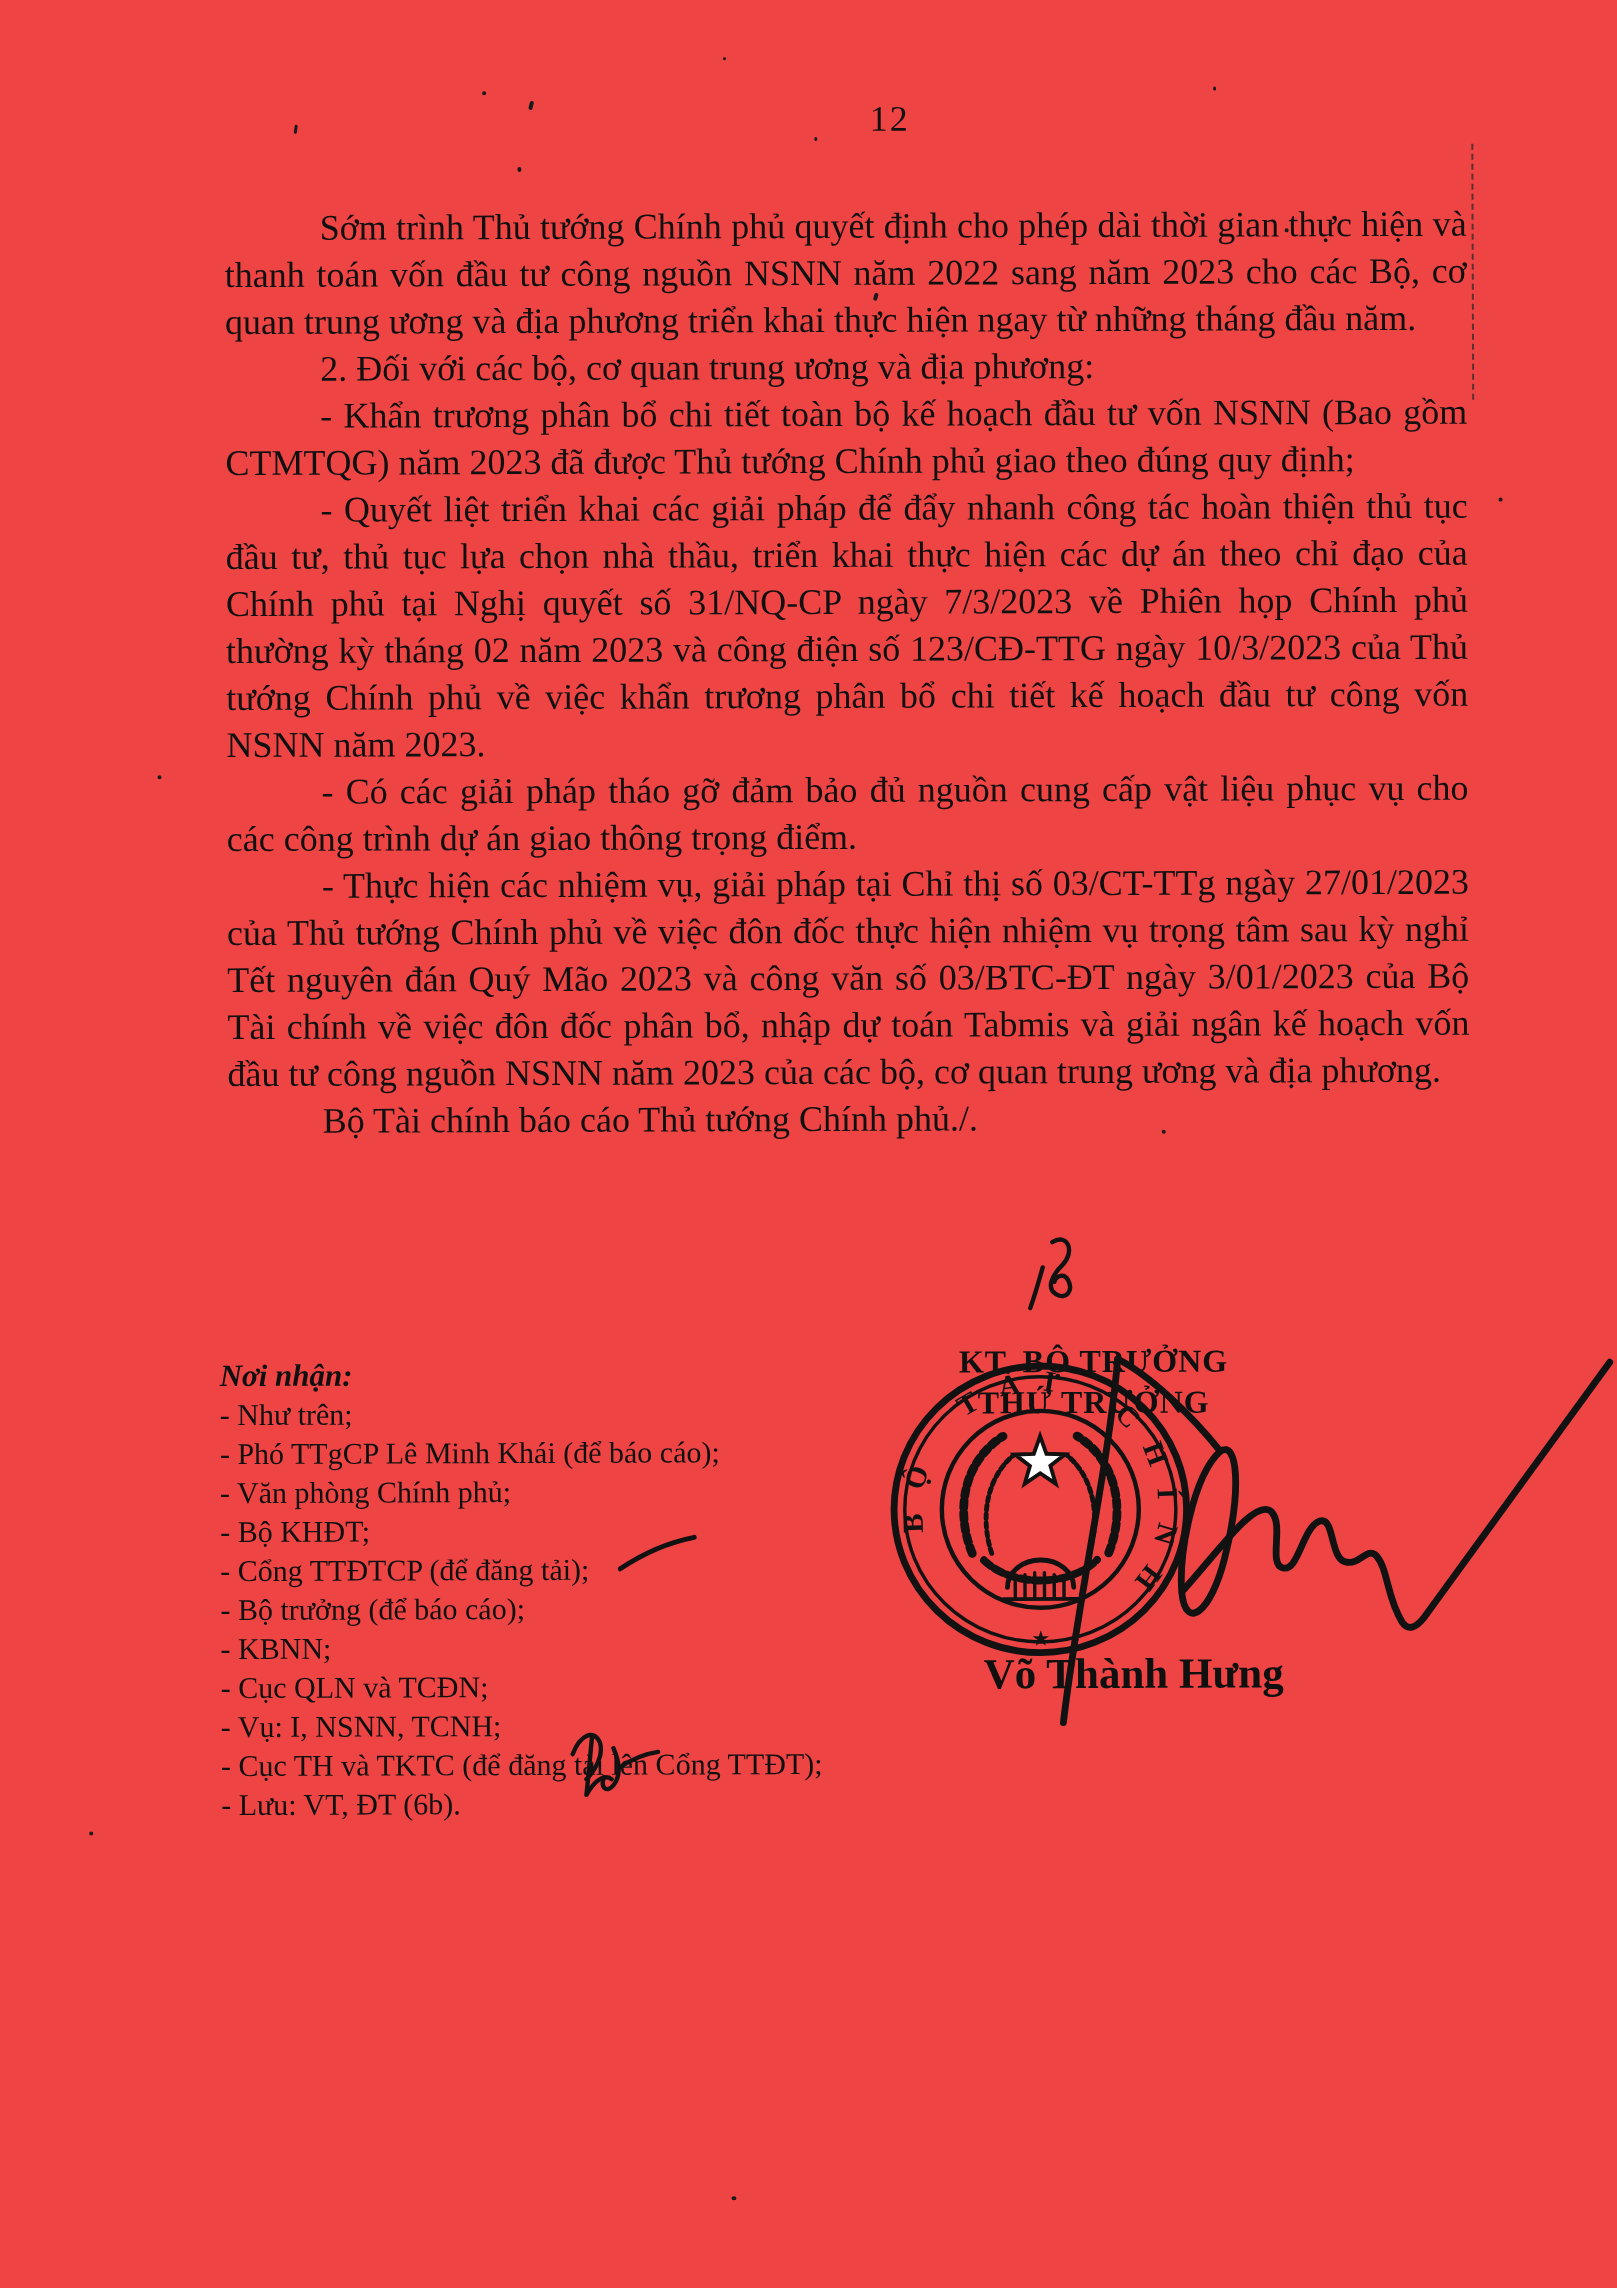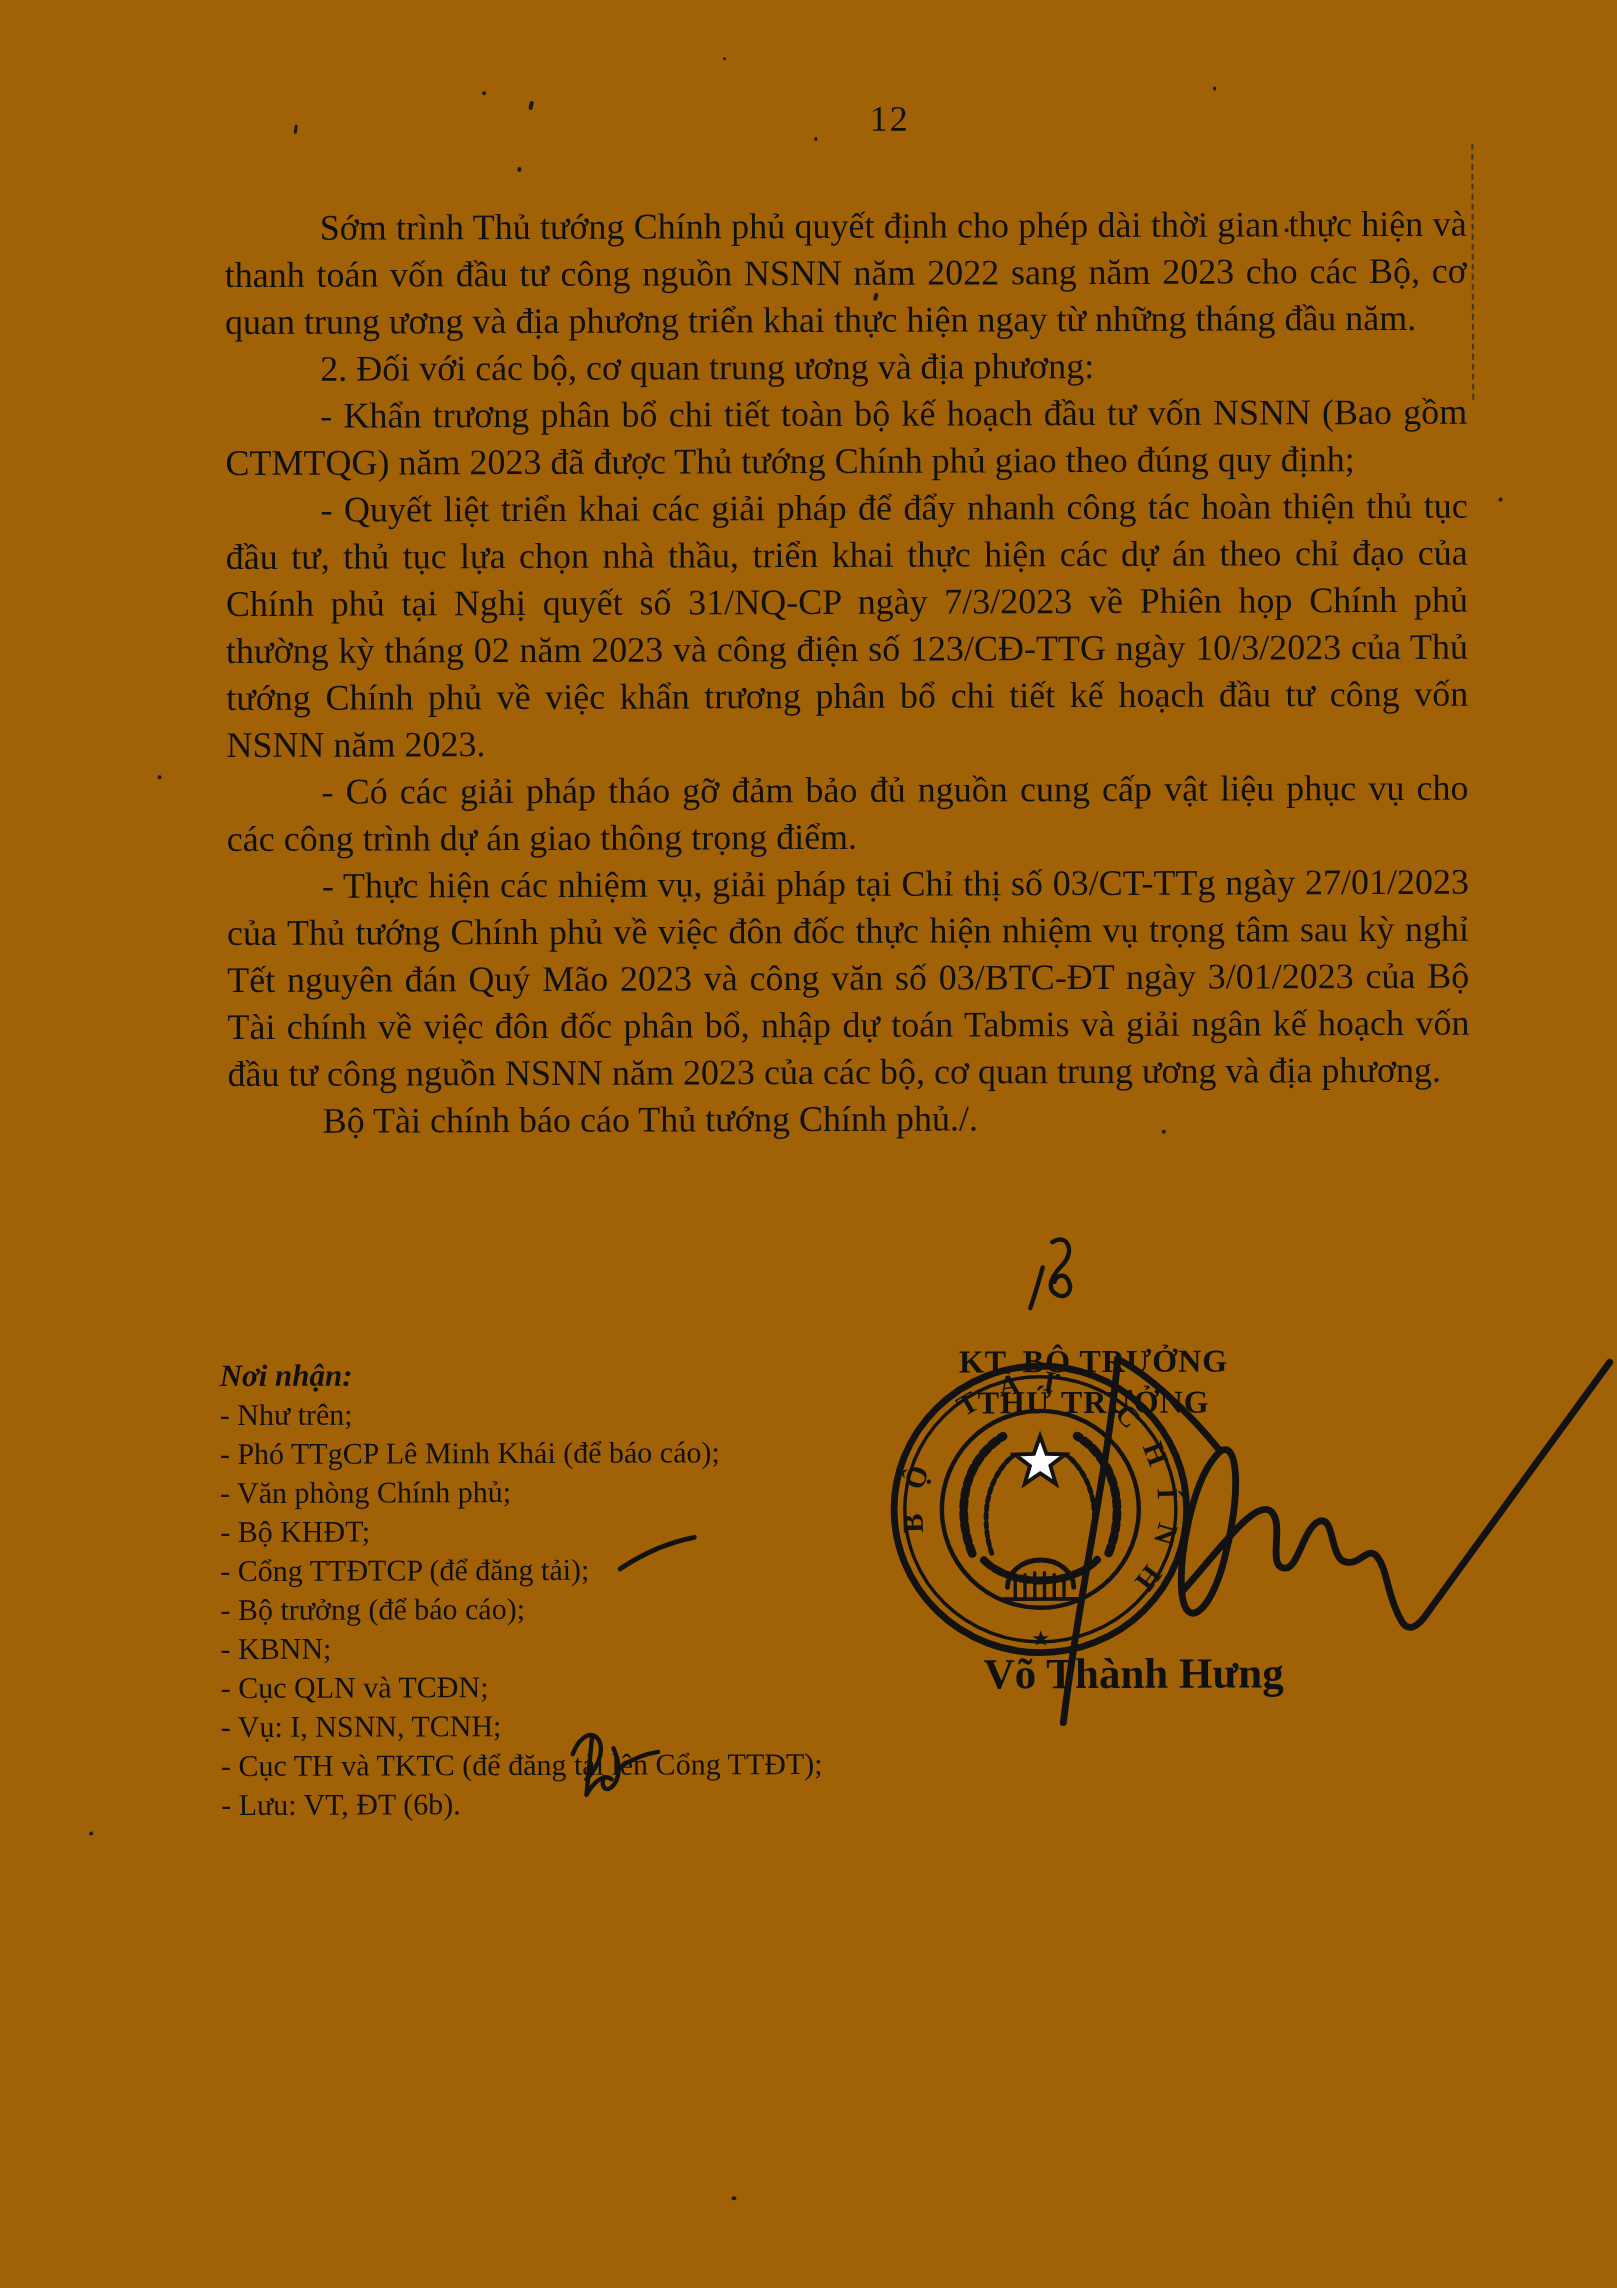--- a/index.html
+++ b/index.html
@@ -1,19 +1,19 @@
 <!DOCTYPE html>
 <html><head>
 <meta charset="utf-8">
 <style>
   html,body{margin:0;padding:0;background:#e8e8e8;}
   .page{
     position:relative;
     width:1618px;height:2289px;
-    background:#a16207;
+    background:#ef4444;
     margin:0 auto;
     overflow:hidden;
     font-family:"Liberation Serif","DejaVu Serif",serif;
     color:#101010;
   }
   .tilt{position:absolute;inset:0;transform:rotate(-0.2deg);transform-origin:50% 40%;}
   .page-number{
     position:absolute;left:839px;top:98px;width:107px;
     text-align:center;font-size:36px;letter-spacing:2px;
   }

